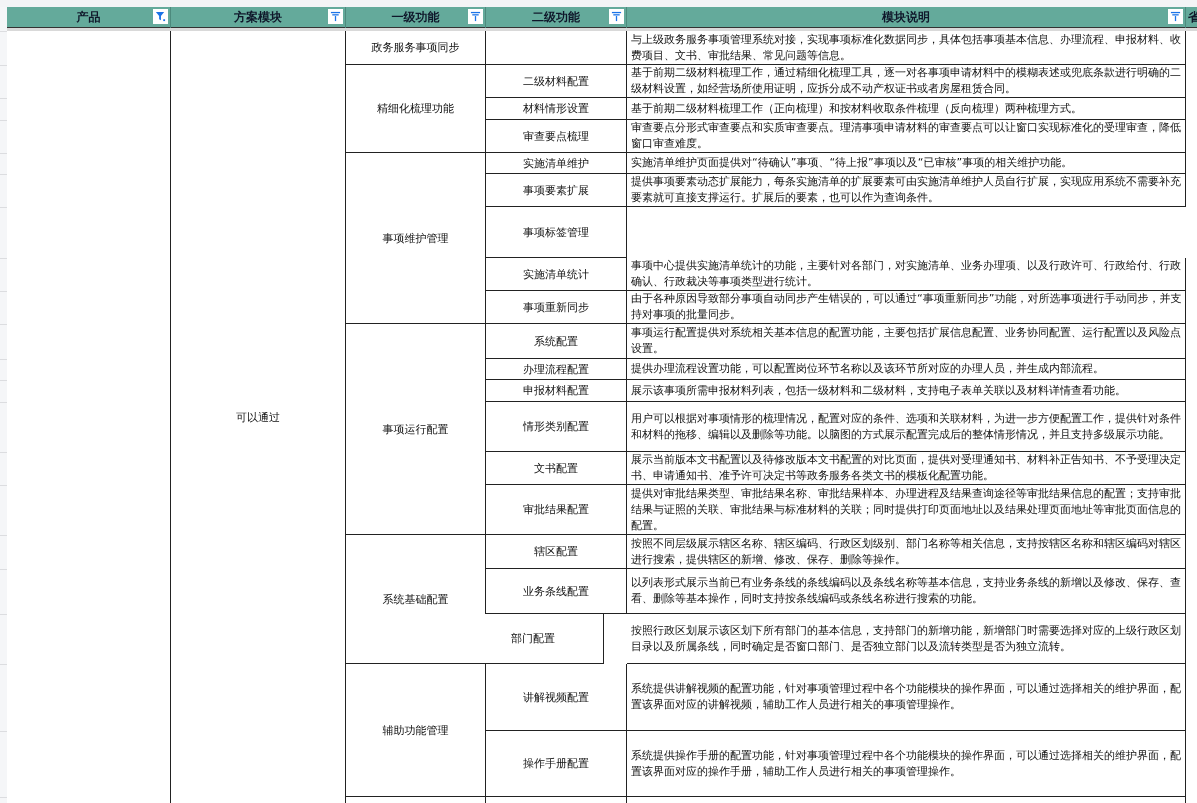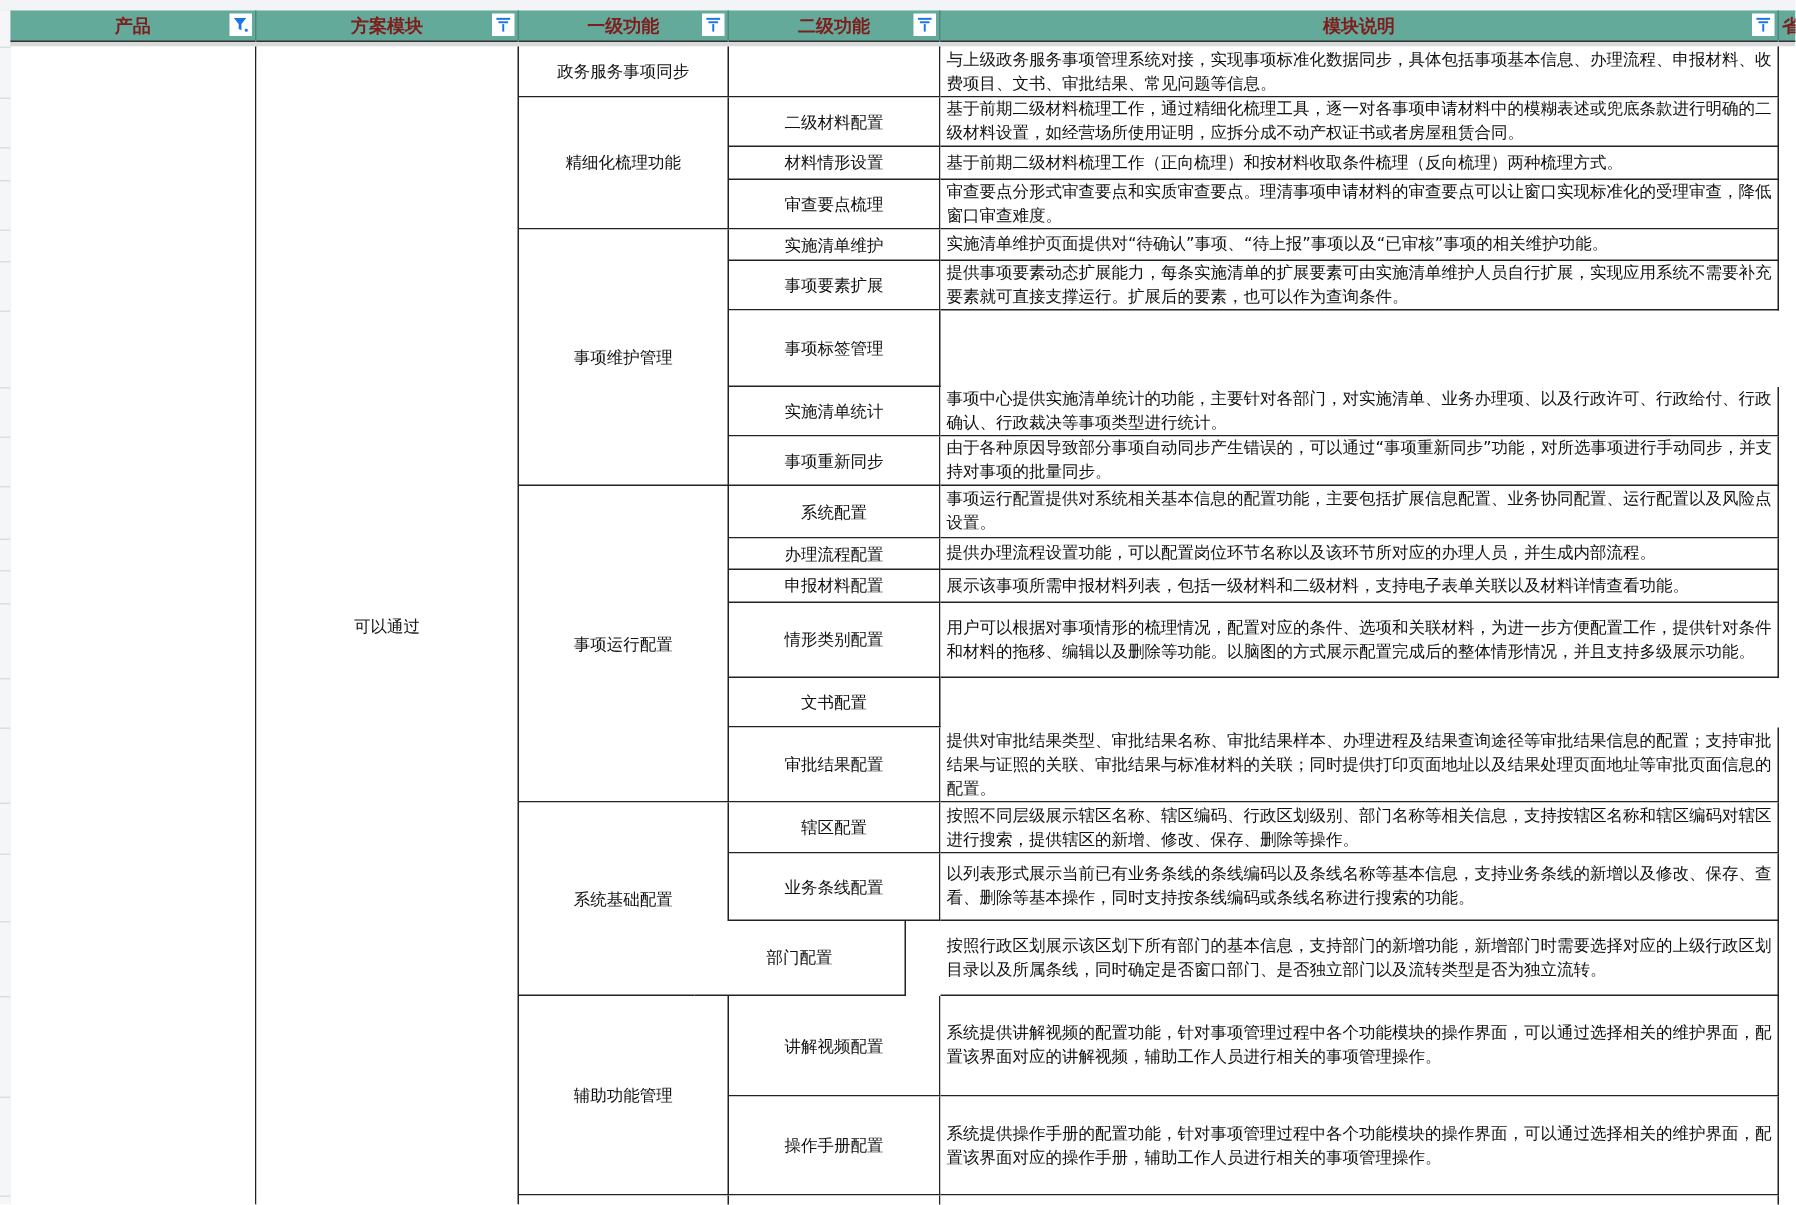--- a/index.html
+++ b/index.html
@@ -5,21 +5,21 @@
   html, body { margin: 0; padding: 0; }
   body {
     width: 1197px; height: 803px; overflow: hidden; background: #ffffff;
     font-family: "DejaVu Sans", "Liberation Sans", sans-serif;
     position: relative;
   }
   .topband { position: absolute; left: 0; top: 0; width: 1197px; height: 7px; background: #f3f4f6; border-bottom: 1px solid #e2e3e6; }
   .gutter { position: absolute; left: 0; top: 7px; width: 7px; height: 796px; background: #f5f6f8; border-right: 1px solid #d6d7da; }
   .gutter .tick { position: absolute; left: 0; width: 7px; height: 1px; background: #dcdde0; }
   .header { position: absolute; top: 7px; left: 7px; height: 20px; width: 1190px; background: #64aa9b; border-bottom: 1px solid #333; }
-  .hcell { position: absolute; top: 0; height: 32px; border-right: 1px solid #4d8a7d; box-sizing: border-box; color: #7f1d1d; font-weight: bold; font-size: 12px; line-height: 20px; text-align: center; }
+  .hcell { position: absolute; top: 0; height: 32px; border-right: 1px solid #4d8a7d; box-sizing: border-box; color: #0f172a; font-weight: bold; font-size: 12px; line-height: 20px; text-align: center; }
   .hcell .filter {
     position: absolute; right: 2px; top: 2px; width: 15px; height: 15px; background: #fff;
     display: flex; align-items: center; justify-content: center; box-sizing: border-box;
   }
   .hcell .filter svg { width: 11px; height: 11px; }
   .freeze { position: absolute; top: 28px; left: 7px; width: 1190px; height: 3px; background: #d9d9d9; }
   .grid { position: absolute; top: 31px; left: 7px; width: 1190px; height: 772px; }
   .cell {
     position: absolute; box-sizing: border-box; border-right: 1px solid #222; border-bottom: 1px solid #222;
     font-size: 11px; color: #111; display: flex; align-items: center; overflow: hidden; background: #fff;
@@ -225,20 +225,23 @@
   <div class="cell center" style="left:479px;top:371px;width:141px;height:50px">
       <span>情形类别配置</span>
     </div>
   <div class="cell desc" style="left:620px;top:371px;width:559px;height:50px">
       <span>用户可以根据对事项情形的梳理情况，配置对应的条件、选项和关联材料，为进一步方便配置工作，提供针对条件和材料的拖移、编辑以及删除等功能。以脑图的方式展示配置完成后的整体情形情况，并且支持多级展示功能。</span>
     </div>
 
   <div class="cell center" style="left:479px;top:421px;width:141px;height:33px">
       <span>文书配置</span>
     </div>
+  <div class="cell desc" style="left:620px;top:421px;width:559px;height:33px">
+      <span>展示当前版本文书配置以及待修改版本文书配置的对比页面，提供对受理通知书、材料补正告知书、不予受理决定书、申请通知书、准予许可决定书等政务服务各类文书的模板化配置功能。</span>
+    </div>
 
   <div class="cell center" style="left:479px;top:454px;width:141px;height:50px">
       <span>审批结果配置</span>
     </div>
   <div class="cell desc" style="left:620px;top:454px;width:559px;height:50px">
       <span>提供对审批结果类型、审批结果名称、审批结果样本、办理进程及结果查询途径等审批结果信息的配置；支持审批结果与证照的关联、审批结果与标准材料的关联；同时提供打印页面地址以及结果处理页面地址等审批页面信息的配置。</span>
     </div>
 
   <div class="cell center" style="left:479px;top:504px;width:141px;height:34px">
       <span>辖区配置</span>

